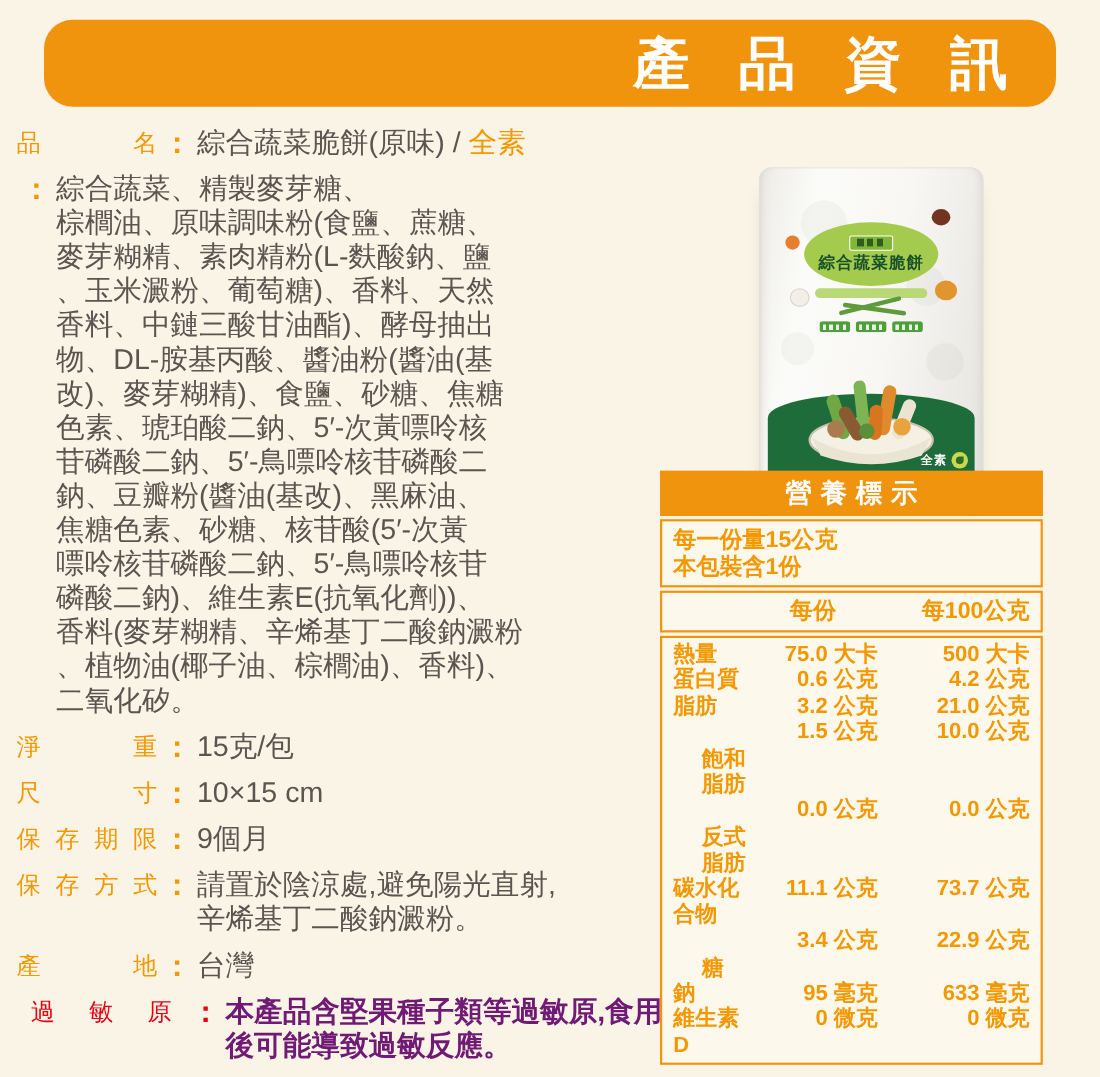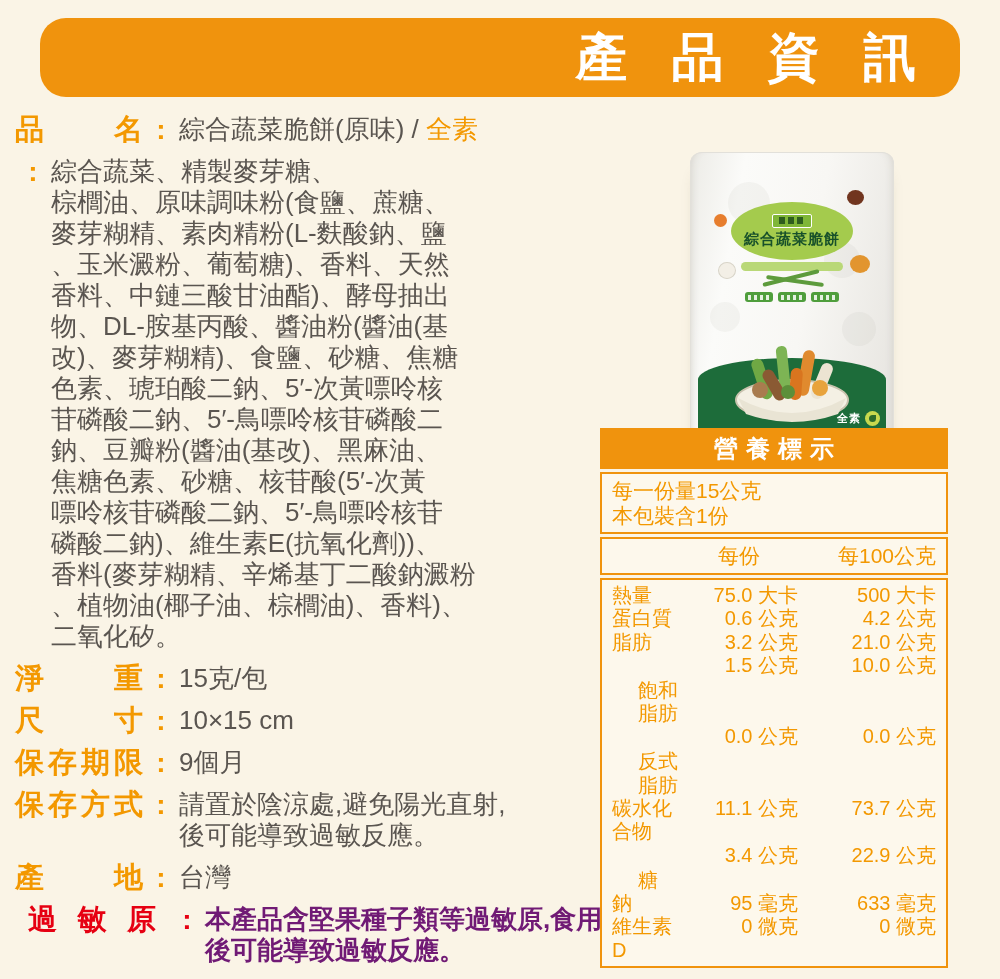--- a/index.html
+++ b/index.html
@@ -18,39 +18,39 @@
   .banner-text {
     color:#ffffff; font-size:52px; font-weight:bold;
     letter-spacing:0.85em; padding-left:0.85em;
     font-family:"Liberation Serif", serif;
   }
 
   
   .info { position:absolute; left:15px; top:114px; width:665px; }
   .row { display:flex; align-items:flex-start; margin-bottom:11px; }
   .lbl {
-    width:128px; flex:0 0 128px; font-size:29px; font-weight:bold; color:#f39800;
+    width:128px; flex:0 0 128px; font-size:22px; font-weight:normal; color:#f39800;
     line-height:31px; text-align:justify; text-align-last:justify;
   }
   .colon { flex:0 0 36px; font-size:28px; font-weight:bold; color:#f39800; line-height:31px; text-align:center; }
   .val { flex:1; font-size:26px; color:#5a5550; line-height:31px; white-space:pre-line; }
   .val .diet { color:#f39800; }
   .red .lbl, .red .colon { color:#e60012;margin-left:13px; }
   .red .val { color:#701a75;font-weight:bold; }
 
   
   .nutrition { position:absolute; left:600px; top:428px; width:348px; }
   .nut-title {
     box-sizing:border-box; border:2px solid #f0930d; background:#f0930d; color:#fff;
     text-align:center; font-size:24px; font-weight:bold; letter-spacing:8px;
     padding:5px 0 5px 8px; line-height:27px;
   }
   .nut-box {
     box-sizing:border-box; border:2px solid #f0930d; background:#fdf8ec;
-    margin-top:3px; padding:4px 10px; color:#f39800; font-weight:normal;
+    margin-top:3px; padding:4px 10px; color:#f39800; font-weight:bold;
   }
   .nut-serving div { font-size:21px; line-height:25px; }
   .nut-cols { display:flex; font-size:21px; line-height:26px; }
   .nut-row { display:flex; font-size:20px; line-height:23.3px; }
   .nr-label { flex:1; text-align:left; }
   .nut-row.indent .nr-label { padding-left:26px;margin-top:25px; }
   .nr-c1 { width:118px; text-align:right; }
   .nr-c2 { width:138px; text-align:right; }
   .nut-cols .nr-c1 { text-align:center; }
 
@@ -156,21 +156,21 @@
   <div class="row">
     <div class="lbl">保存期限</div>
     <div class="colon">:</div>
     <div class="val">9個月</div>
   </div>
 
   <div class="row">
     <div class="lbl">保存方式</div>
     <div class="colon">:</div>
     <div class="val">請置於陰涼處,避免陽光直射,
-後可能導致過敏反應。</div>
+辛烯基丁二酸鈉澱粉。</div>
   </div>
 
   <div class="row">
     <div class="lbl">產地</div>
     <div class="colon">:</div>
     <div class="val">台灣</div>
   </div>
 
   <div class="row red">
     <div class="lbl">過敏原</div>

